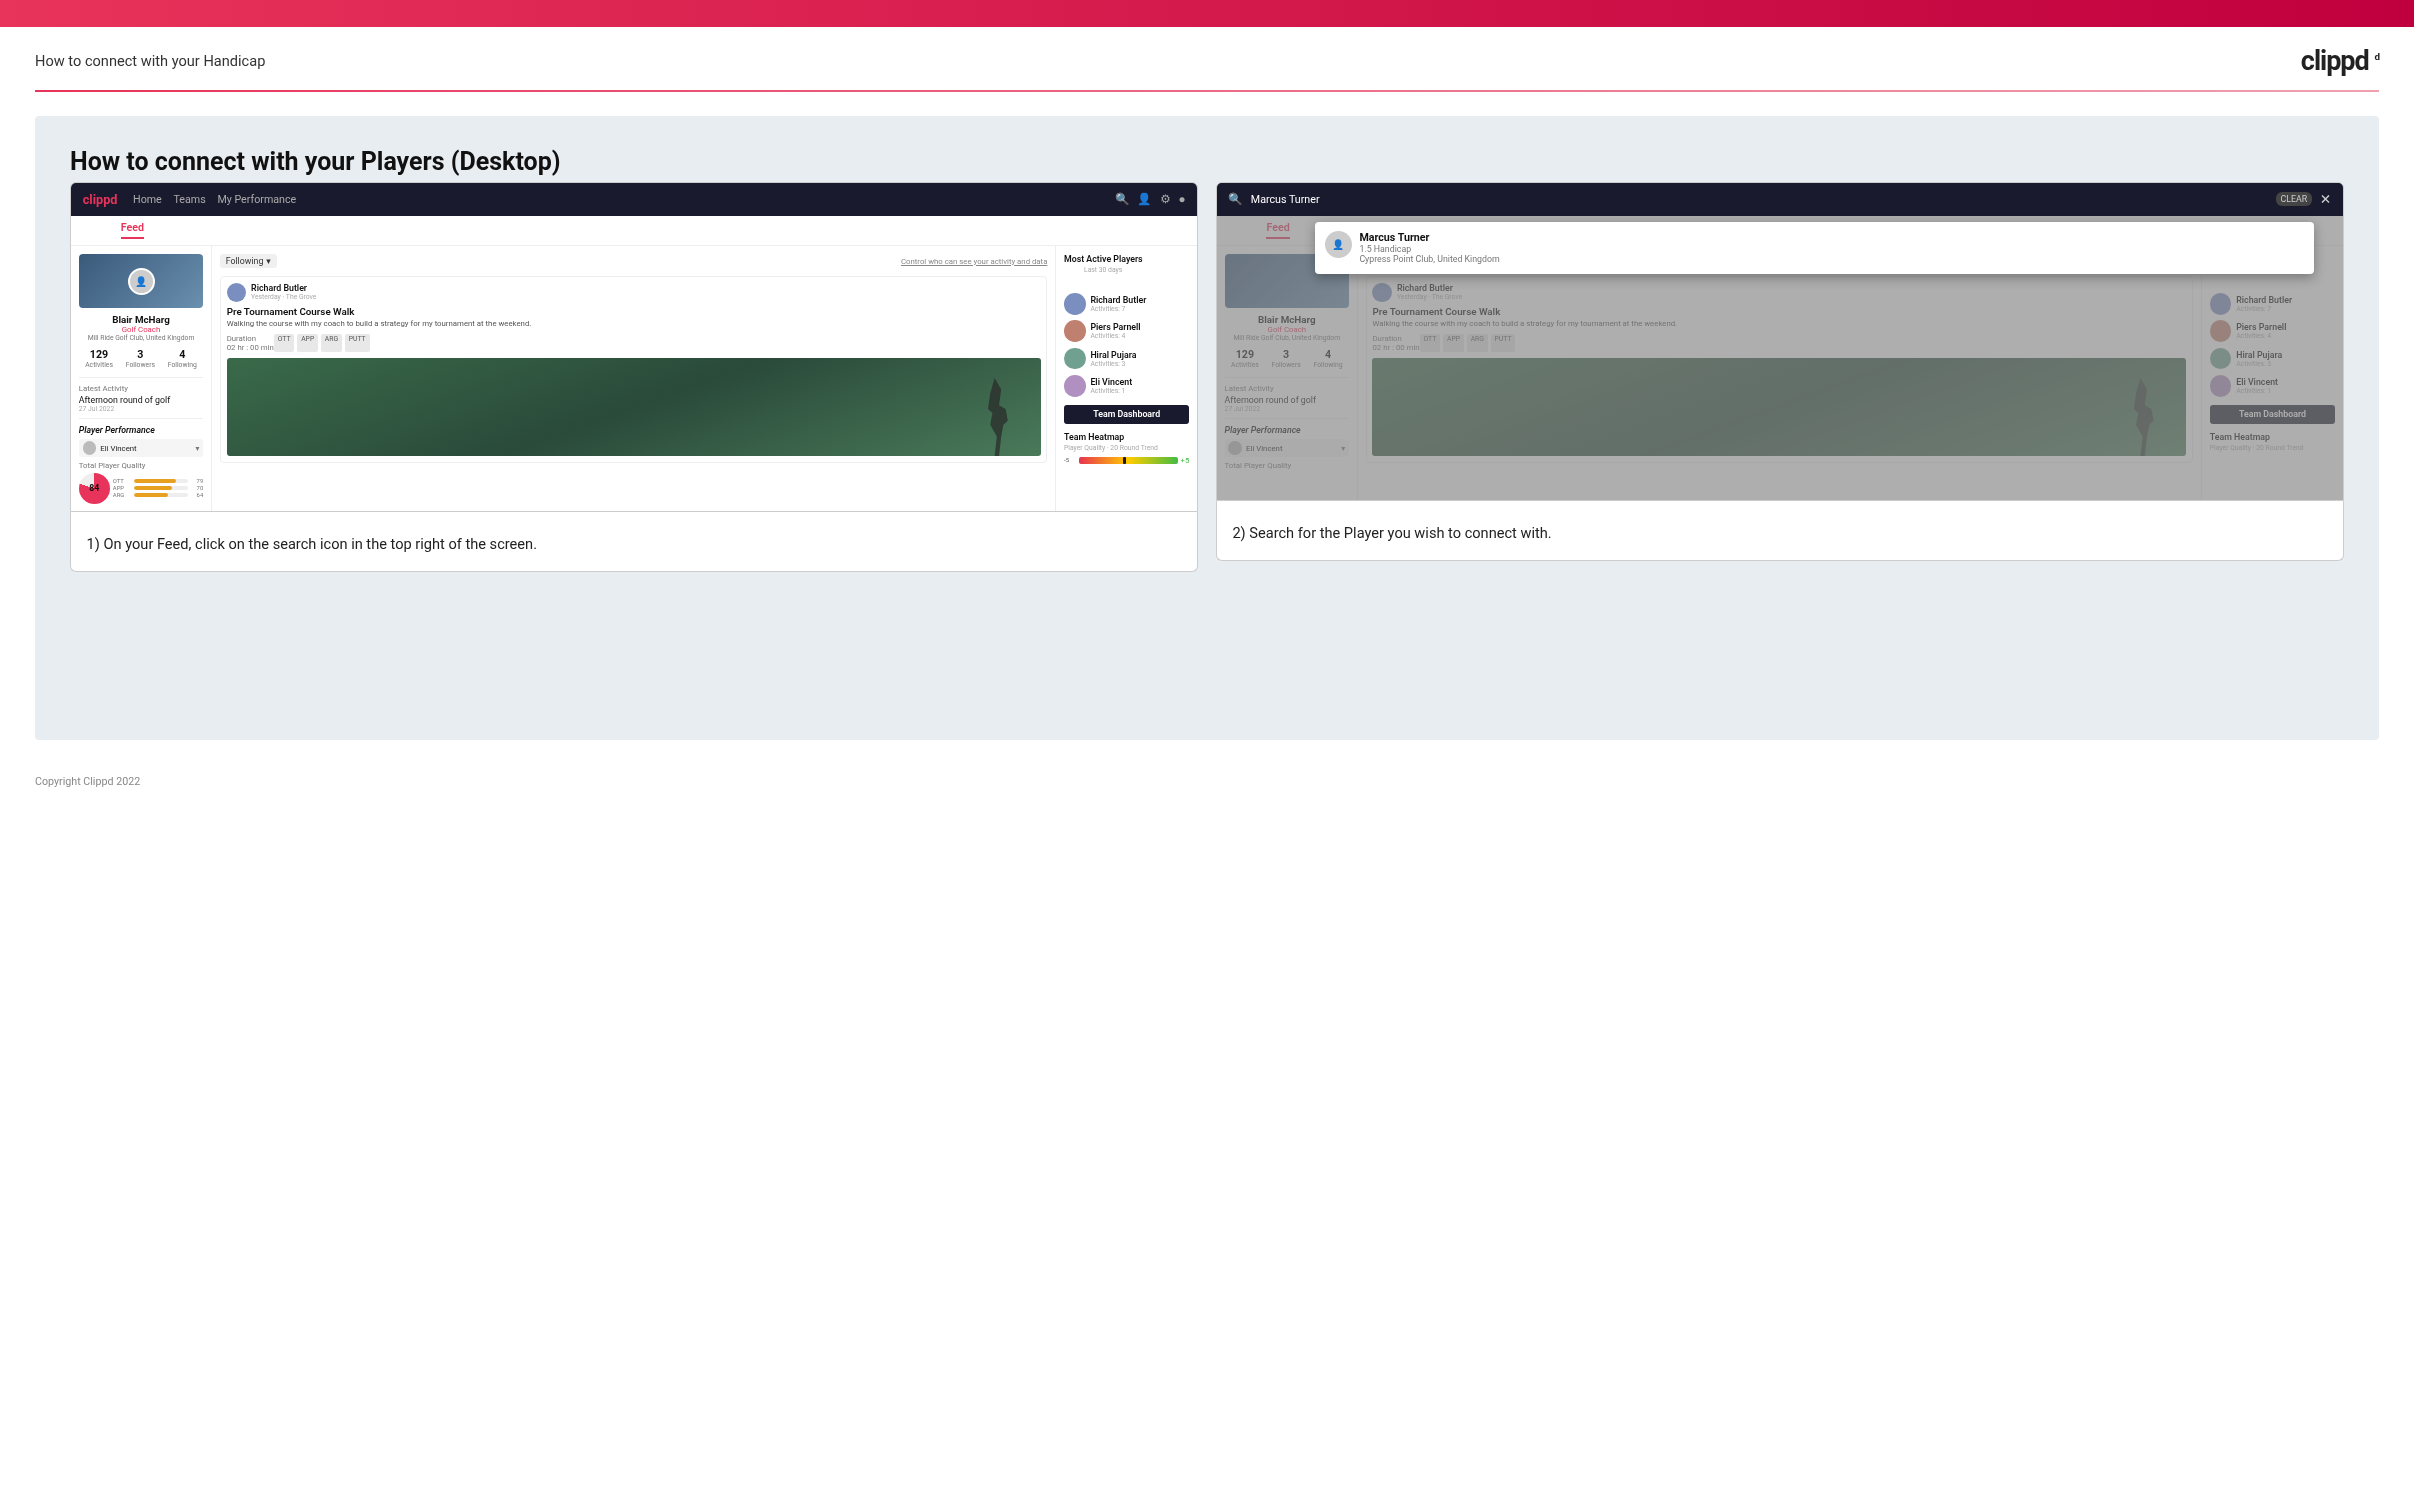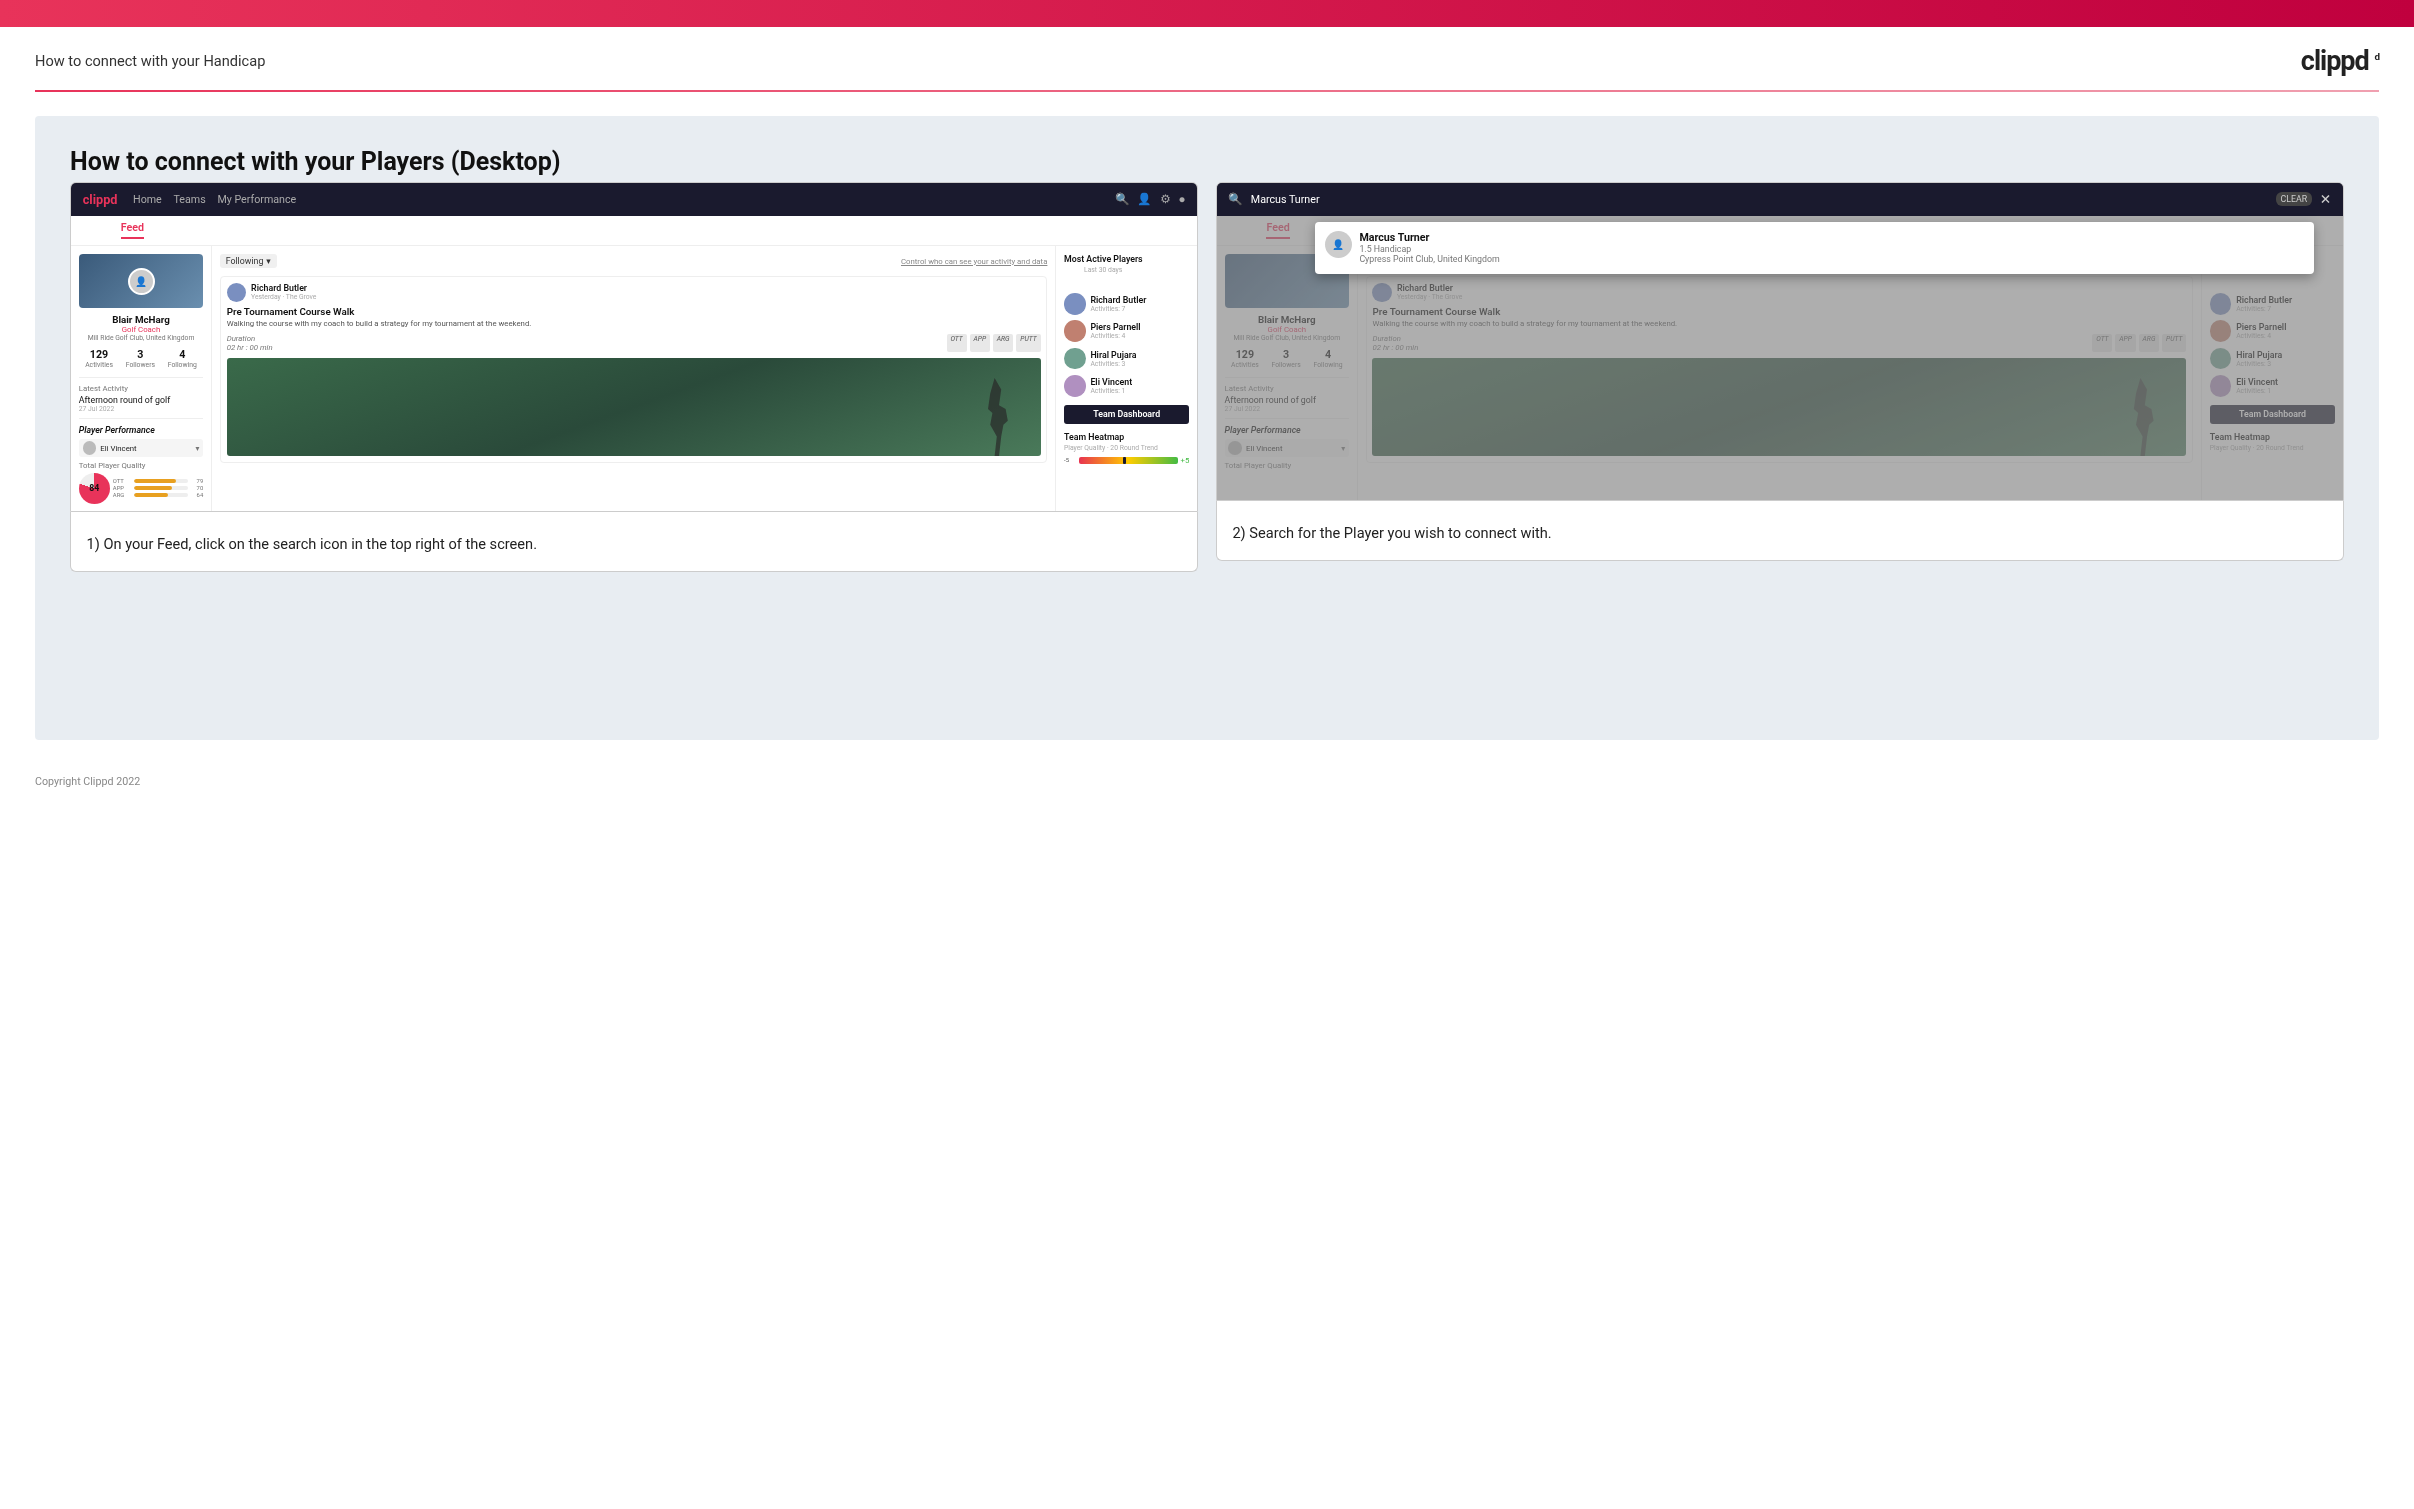--- a/index.html
+++ b/index.html
@@ -381,23 +381,22 @@
       color: #111;
       margin-bottom: 2px;
     }
     .activity-desc {
       font-size: 7.8px;
       color: #555;
       margin-bottom: 5.9px;
     }
     .activity-meta {
       display: flex;
-      justify-content: space-between;
+      justify-content: flex-start;
       margin-bottom: 5.9px;
-      font-style: italic;
     }
     .activity-duration {
       font-size: 7.8px;
       color: #777;
     }
     .activity-tags {
       display: flex;
       gap: 2.9px;
     }
     .activity-tag {

